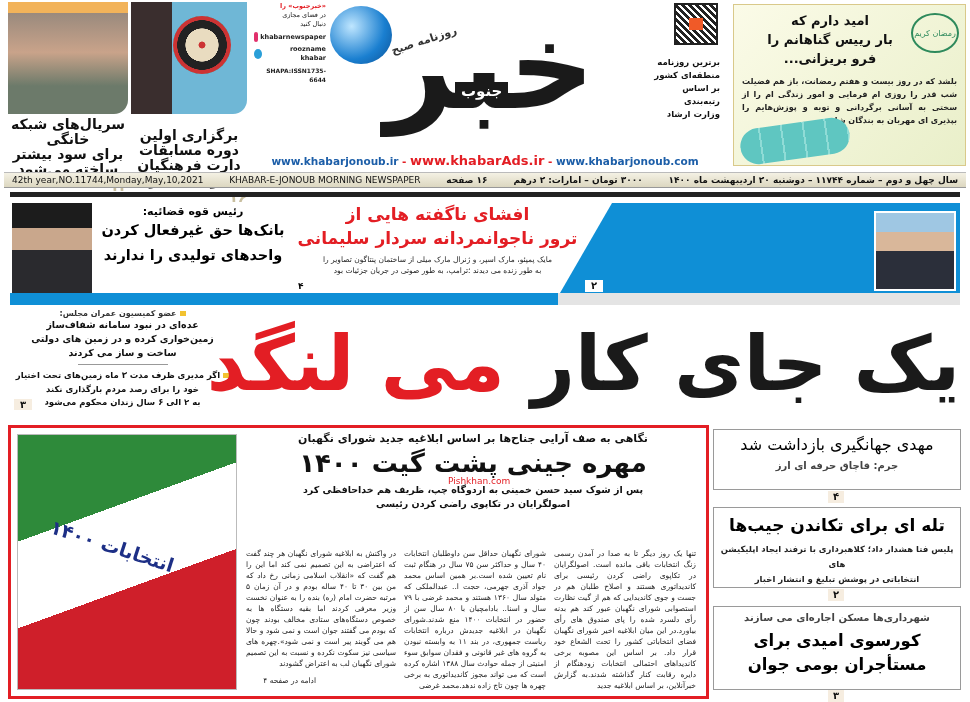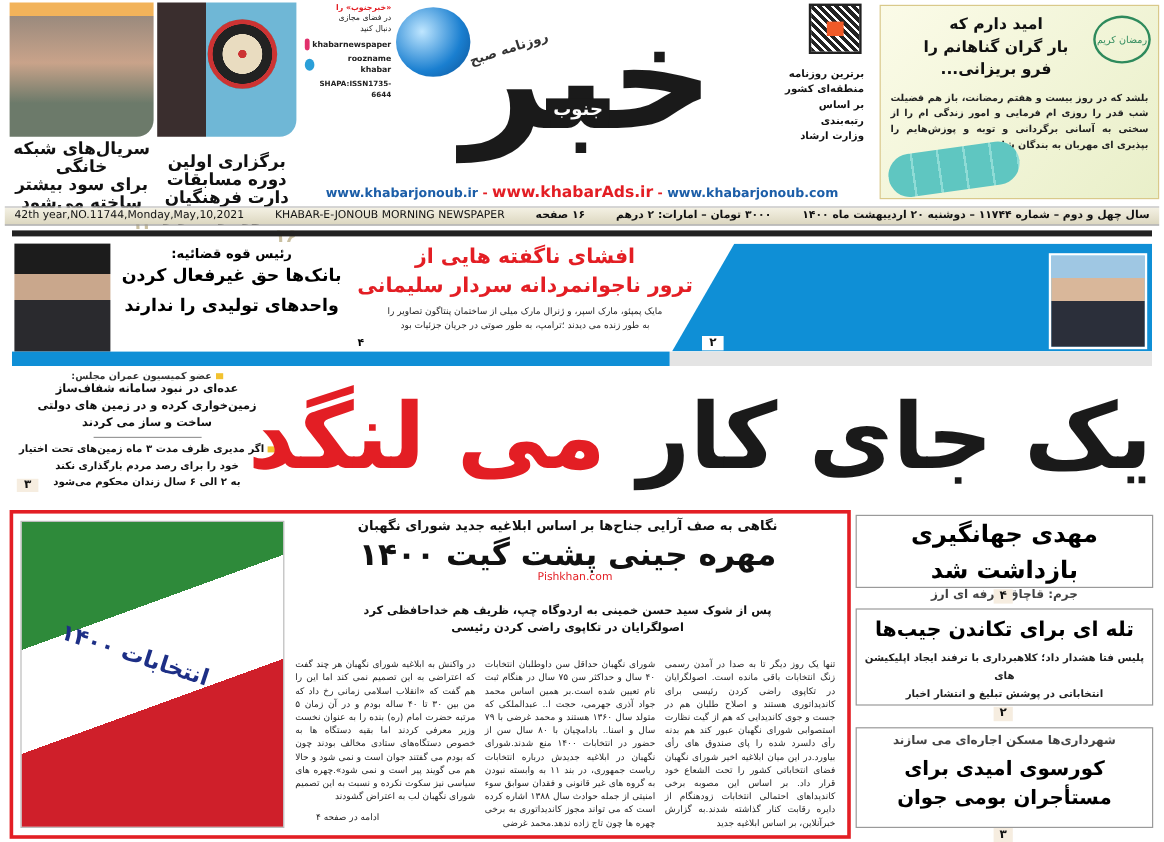--- a/index.html
+++ b/index.html
@@ -17,21 +17,21 @@
 </style>
 </head>
 <body>
 
 <div class="page">
 
   <div class="abs" style="left:733px;top:4px;width:233px;height:162px;background:linear-gradient(135deg,#fbfbe8,#e9efc9);border:1px solid #d9c98a;">
     <div class="abs" style="right:6px;top:8px;width:48px;height:40px;border-radius:50%;border:2px solid #2e8a5c;color:#2e8a5c;font-size:8px;display:flex;align-items:center;justify-content:center">رمضان کریم</div>
     <div class="abs" style="right:60px;top:6px;width:150px;text-align:center;font-size:13px;font-weight:bold;line-height:19px;color:#111">
       <div>امید دارم که</div>
-      <div>بار گران گناهانم را</div>
+      <div>بار رییس گناهانم را</div>
       <div>فرو بریزانی...</div>
     </div>
     <div class="abs" style="right:8px;top:70px;width:215px;font-size:8px;line-height:13px;text-align:justify;color:#222;font-weight:bold">بلشد که در روز بیست و هفتم رمضانت، باز هم فضیلت شب قدر را روزی ام فرمایی و امور زندگی ام را از سختی به آسانی برگردانی و توبه و پوزش‌هایم را بپذیری ای مهربان به بندگان شایسته.</div>
     <div class="abs" style="left:6px;top:118px;width:110px;height:36px;background:repeating-linear-gradient(90deg,#5fc6c1 0 20px,#8fdcd6 20px 22px);border-radius:18px;transform:rotate(-8deg)"></div>
   </div>
 
   <div class="abs" style="left:674px;top:3px;width:44px;height:42px;background:repeating-linear-gradient(45deg,#222 0 3px,#fff 3px 5px);border:2px solid #222">
       <div style="margin:13px auto;width:14px;height:12px;background:#f05a28"></div>
     </div>
   <div class="abs" style="left:650px;top:56px;width:70px;text-align:right;font-size:8.5px;font-weight:bold;line-height:13px;color:#111">
@@ -154,33 +154,33 @@
   </div>
 
   <div class="abs" style="left:8px;top:425px;width:701px;height:274px;border:3px solid #e31e24;background:#fff">
     <div class="abs" style="left:6px;top:6px;width:220px;height:256px;border:1px solid #bbb;background:linear-gradient(160deg,#2e8a3a 0 32%,#fff 32% 58%,#cf1f2a 58%)">
       <div style="position:absolute;left:30px;top:100px;transform:rotate(18deg);font-size:19px;font-weight:bold;color:#1d2f86">انتخابات ۱۴۰۰</div>
     </div>
     <div class="abs" style="left:232px;top:4px;width:460px;text-align:center">
       <div style="font-size:11px;font-weight:bold;color:#111">نگاهی به صف آرایی جناح‌ها بر اساس ابلاغیه جدید شورای نگهبان</div>
       <div style="font-size:26px;font-weight:bold;line-height:36px;color:#111">مهره جینی پشت گیت ۱۴۰۰</div>
       <div style="position:absolute;left:205px;top:44px;font-size:9px;color:#e31e24;direction:ltr">Pishkhan.com</div>
-      <div style="font-size:9.5px;font-weight:bold;line-height:14px;color:#111;margin-top:22px">
+      <div style="font-size:9.5px;font-weight:bold;line-height:14px;color:#111;margin-top:2px">
         <div>پس از شوک سید حسن خمینی به اردوگاه چپ، ظریف هم خداحافظی کرد</div>
           <div>اصولگرایان در تکاپوی راضی کردن رئیسی</div>
       </div>
     </div>
     <div class="abs tiny" style="right:10px;top:120px;width:142px">تنها یک روز دیگر تا به صدا در آمدن رسمی زنگ انتخابات باقی مانده است. اصولگرایان در تکاپوی راضی کردن رئیسی برای کاندیداتوری هستند و اصلاح طلبان هم در جست و جوی کاندیدایی که هم از گیت نظارت استصوابی شورای نگهبان عبور کند هم بدنه رأی دلسرد شده را پای صندوق های رأی بیاورد.در این میان ابلاغیه اخیر شورای نگهبان فضای انتخاباتی کشور را تحت الشعاع خود قرار داد. بر اساس این مصوبه برخی کاندیداهای احتمالی انتخابات زودهنگام از دایره رقابت کنار گذاشته شدند.به گزارش خبرآنلاین، بر اساس ابلاغیه جدید</div>
     <div class="abs tiny" style="right:160px;top:120px;width:142px">شورای نگهبان حداقل سن داوطلبان انتخابات ۴۰ سال و حداکثر سن ۷۵ سال در هنگام ثبت نام تعیین شده است.بر همین اساس محمد جواد آذری جهرمی، حجت ا.. عبدالملکی که متولد سال ۱۳۶۰ هستند و محمد غرضی با ۷۹ سال و اسنا.. بادامچیان با ۸۰ سال سن از حضور در انتخابات ۱۴۰۰ منع شدند.شورای نگهبان در ابلاغیه جدیدش درباره انتخابات ریاست جمهوری، در بند ۱۱ به وابسته نبودن به گروه های غیر قانونی و فقدان سوابق سوء امنیتی از جمله حوادث سال ۱۳۸۸ اشاره کرده است که می تواند مجوز کاندیداتوری به برخی چهره ها چون تاج زاده ندهد.محمد غرضی</div>
     <div class="abs tiny" style="right:310px;top:120px;width:150px">در واکنش به ابلاغیه شورای نگهبان هر چند گفت که اعتراضی به این تصمیم نمی کند اما این را هم گفت که «انقلاب اسلامی زمانی رخ داد که من بین ۳۰ تا ۴۰ ساله بودم و در آن زمان ۵ مرتبه حضرت امام (ره) بنده را به عنوان نخست وزیر معرفی کردند اما بقیه دستگاه ها به خصوص دستگاه‌های ستادی مخالف بودند چون که بودم می گفتند جوان است و نمی شود و حالا هم می گویند پیر است و نمی شود».چهره های سیاسی نیز سکوت نکرده و نسبت به این تصمیم شورای نگهبان لب به اعتراض گشودند</div>
     <div class="abs" style="right:390px;top:248px;font-size:7.5px;color:#222">ادامه در صفحه ۴</div>
   </div>
 
   <div class="abs box" style="left:713px;top:429px;width:248px;height:61px">
-    <div style="font-size:20px;font-weight:bold;line-height:30px">مهدی جهانگیری بازداشت شد</div>
+    <div style="font-size:16px;font-weight:normal;line-height:30px">مهدی جهانگیری بازداشت شد</div>
     <div style="font-size:10px;font-weight:bold;color:#444">جرم: قاچاق حرفه ای ارز</div>
   </div>
   <div class="abs pnum" style="left:828px;top:491px;width:16px;height:12px">۴</div>
 
   <div class="abs box" style="left:713px;top:507px;width:248px;height:81px">
     <div style="font-size:17px;font-weight:bold;line-height:34px">تله ای برای تکاندن جیب‌ها</div>
     <div style="font-size:8.5px;font-weight:bold;line-height:15px;color:#222">
       <div>پلیس فتا هشدار داد؛ کلاهبرداری با ترفند ایجاد اپلیکیشن های</div>
         <div>انتخاباتی در پوشش تبلیغ و انتشار اخبار</div>
     </div>

